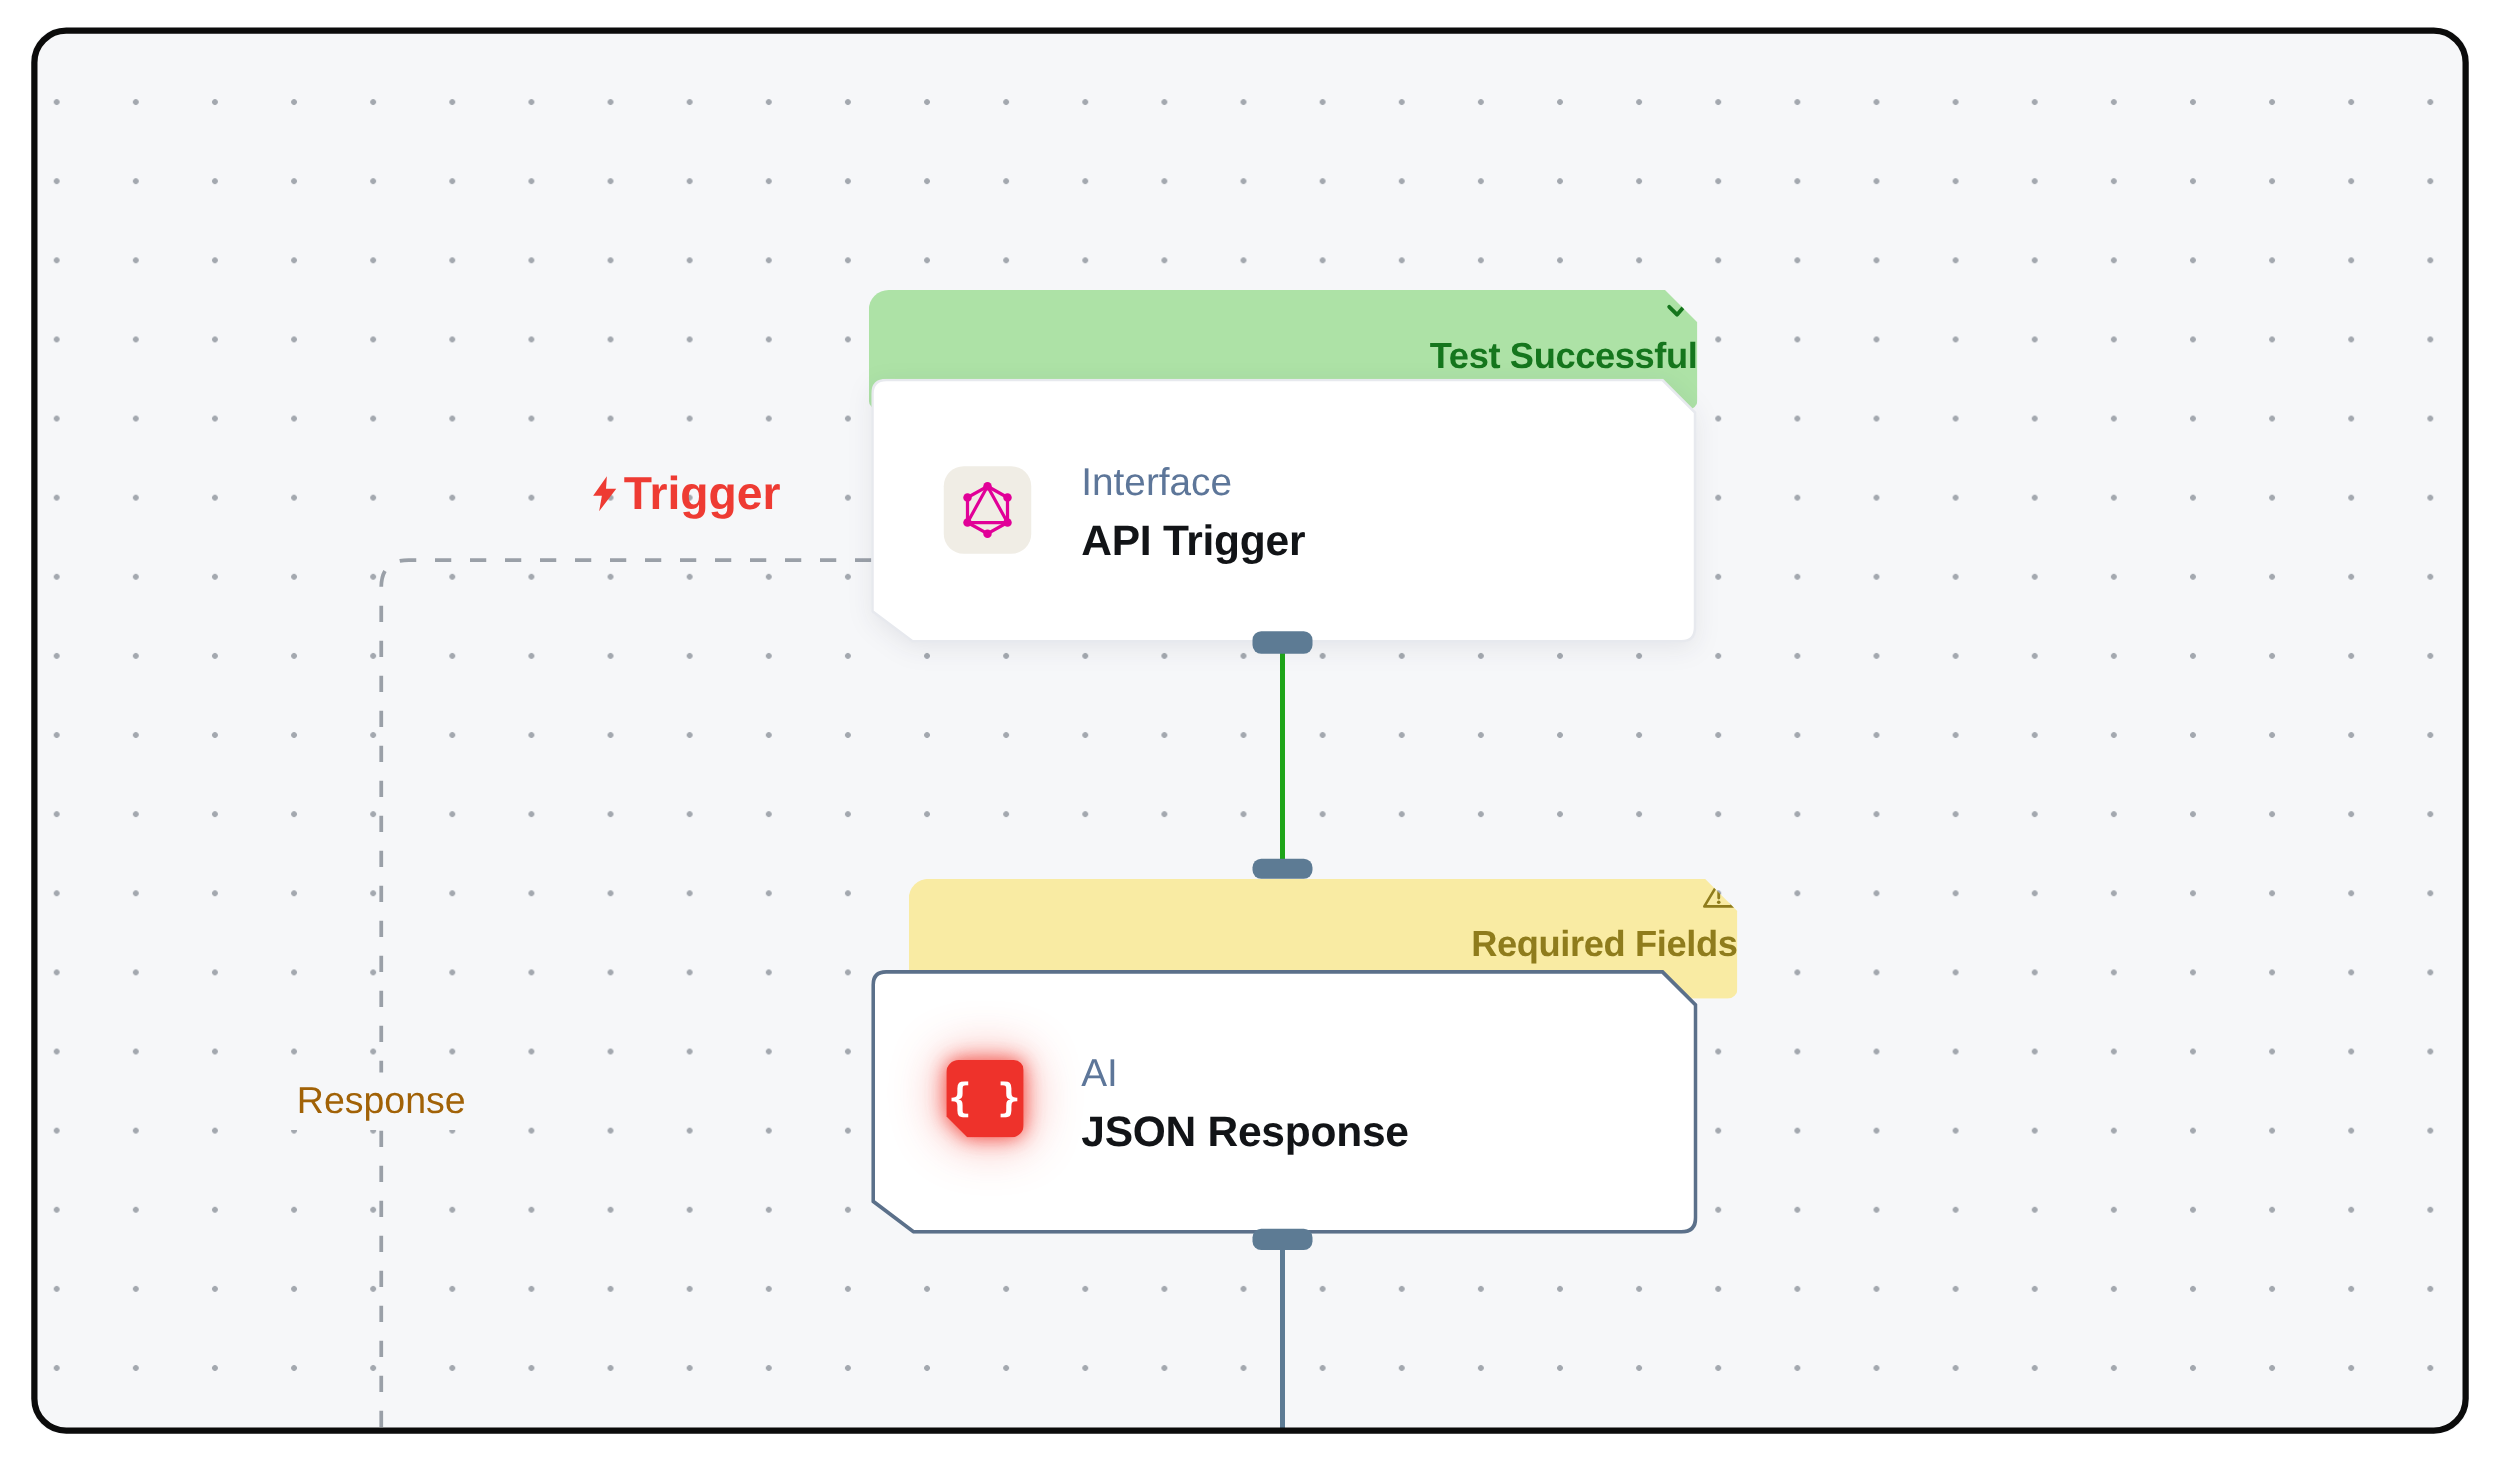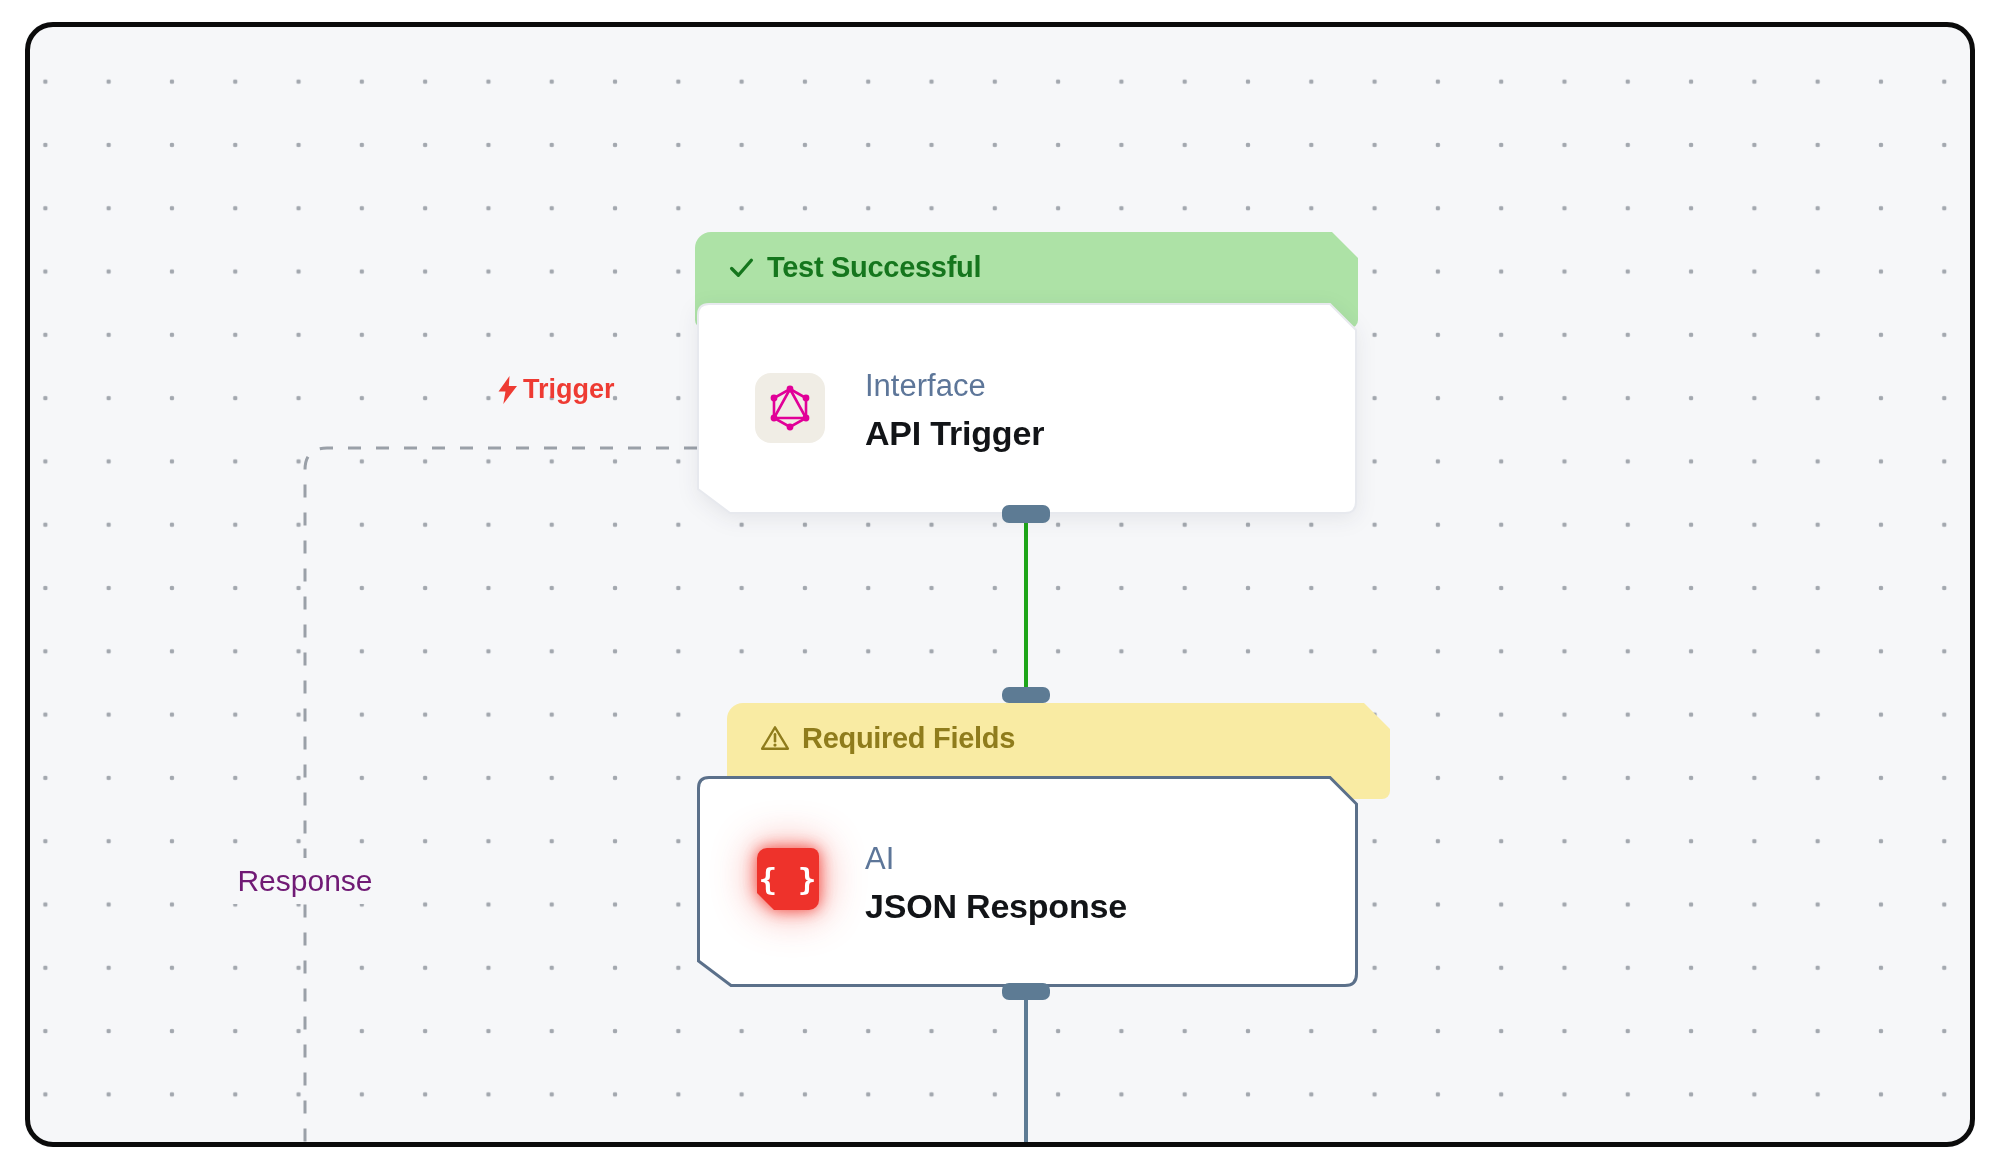--- a/index.html
+++ b/index.html
@@ -38,21 +38,21 @@
   .handle.h-a{top:505px;height:18px;}
   .handle.h-b{top:687px;height:16px;}
   .handle.h-c{top:983px;height:17px;}
 
   
   .banner{position:absolute;left:695px;width:663px;height:96px;z-index:3;
     border-radius:16px 0 8px 8px;
     clip-path:polygon(0 0,calc(100% - 26px) 0,100% 26px,100% 100%,0 100%);}
   .banner.success{top:232px;background:var(--success-banner-bg);}
   .banner.warning{top:703px;background:var(--warning-banner-bg);margin-left:32px;}
-  .banner-row{display:flex;align-items:center;gap:12px;height:70px;padding-left:33px;}
+  .banner-row{display:flex;align-items:flex-end;gap:12px;height:70px;padding-left:33px;flex-direction:column;}
   .banner-label{font-size:29px;font-weight:700;letter-spacing:-0.3px;}
   .banner.success .banner-label{color:var(--success-text);}
   .banner.warning .banner-label{color:var(--warning-text);}
 
   
   .card{position:absolute;width:661px;height:211px;z-index:4;}
   .card.n1{left:697px;top:303px;filter:drop-shadow(0 5px 10px rgba(20,30,50,.08));}
   .card.n2{left:697px;top:776px;}
   .card-shape{position:absolute;left:0;top:0;}
   .card-shape .shape-fill{fill:#ffffff;}
@@ -74,24 +74,24 @@
     display:flex;align-items:center;justify-content:center;
     color:#ffffff;font-family:"DejaVu Sans Mono",monospace;
     font-size:31px;font-weight:700;letter-spacing:1px;}
 
   .card-text{position:absolute;left:168px;top:66px;}
   .category{font-size:31px;font-weight:500;color:var(--category-text);line-height:34px;}
   .title{font-size:34px;font-weight:700;color:var(--title-text);line-height:44px;margin-top:8px;
     letter-spacing:-0.2px;}
 
   
-  .trigger-label{position:absolute;left:496px;top:374px;display:flex;
-    gap:3px;z-index:3;color:var(--trigger-red);font-size:27px;font-weight:700;}
+  .trigger-label{position:absolute;left:472px;top:374px;display:flex;align-items:center;
+    gap:3px;z-index:3;color:var(--trigger-red);font-size:37px;font-weight:700;}
   .response-label{position:absolute;left:305px;top:858px;transform:translateX(-50%);
-    z-index:3;font-size:30px;color:#701a75;background:var(--canvas-bg);
+    z-index:3;font-size:30px;color:#a16207;background:var(--canvas-bg);
     padding:6px 10px;z-index:3;}
 
   .ic{display:block;}
 </style>
 </head>
 <body>
 
 <div class="page">
 
   <div class="canvas-bg"></div>

